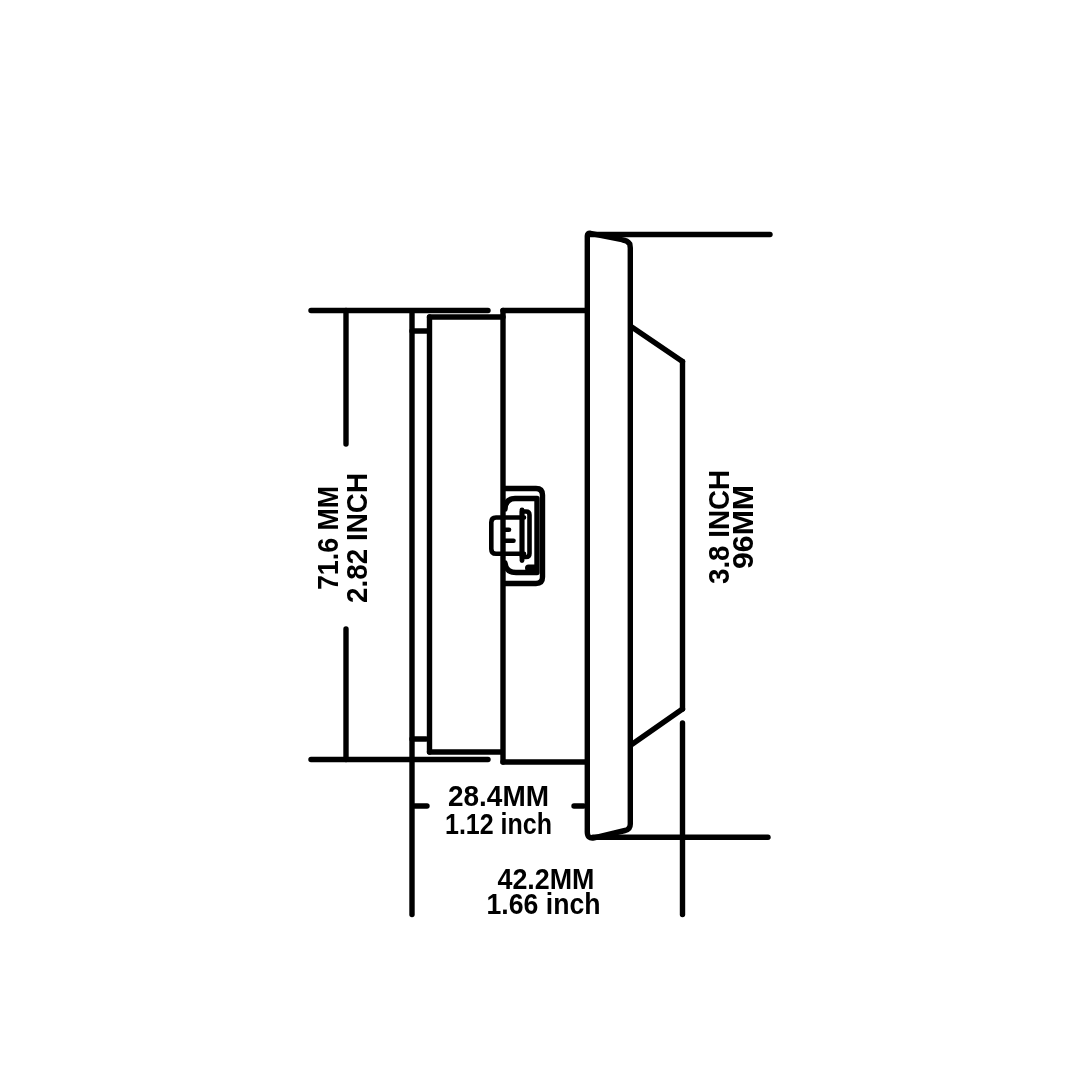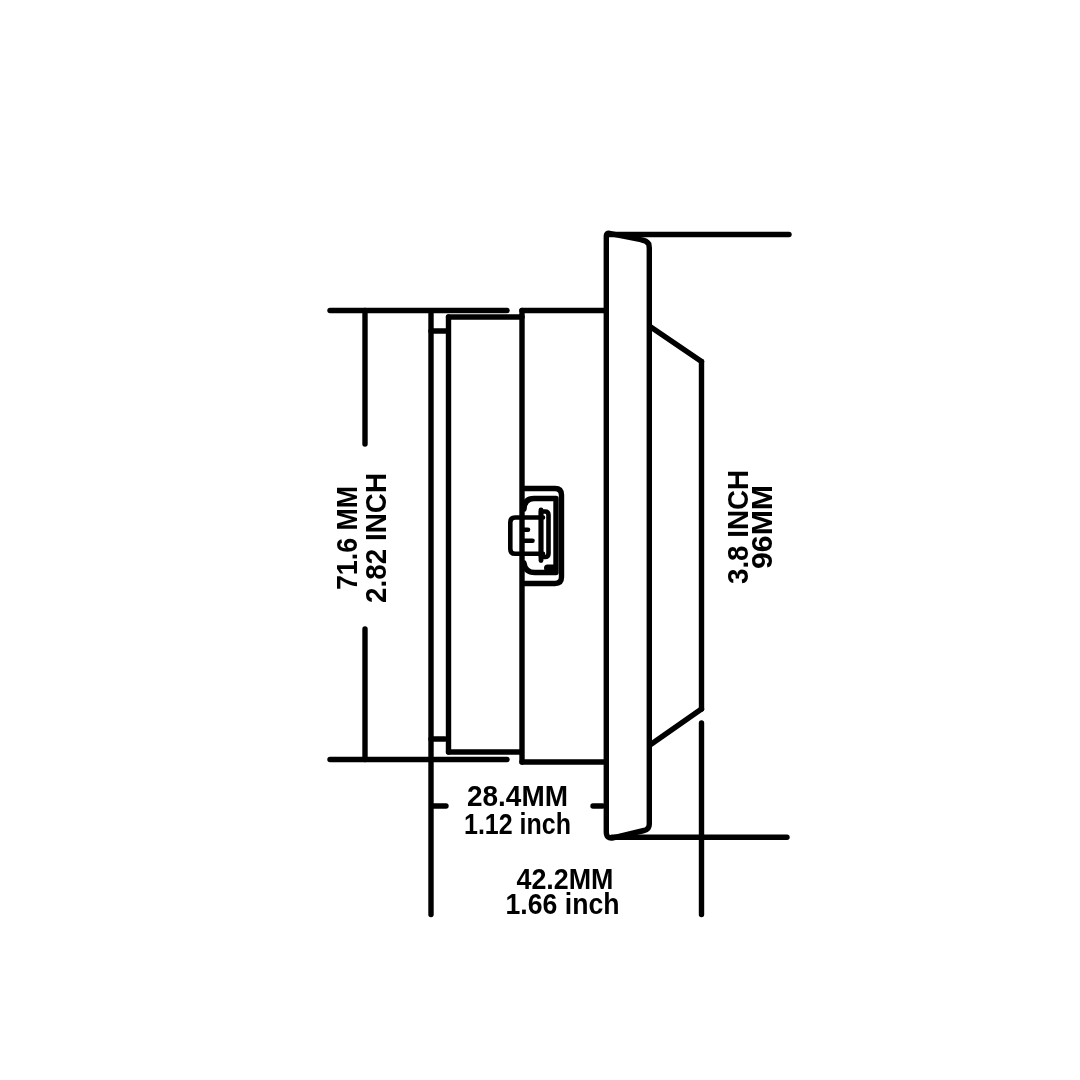--- a/index.html
+++ b/index.html
@@ -1,16 +1,16 @@
 <!DOCTYPE html>
 <html><head>
 <meta charset="utf-8">
 <style>
   html,body{margin:0;padding:0;background:#fff;}
-  .page{width:1002px;height:1080px;position:relative;background:#ffffff;overflow:hidden;padding-left:19px;}
+  .page{width:1002px;height:1080px;position:relative;background:#ffffff;overflow:hidden;}
   svg{display:block;}
   text{font-family:"Liberation Sans",sans-serif;font-weight:bold;fill:#000;}
 </style>
 </head>
 <body>
 
 <div class="page">
 <svg width="1080" height="1080" viewBox="0 0 1080 1080">
   <g fill="none" stroke="#000" stroke-width="5.4" stroke-linecap="round" stroke-linejoin="round">
 

